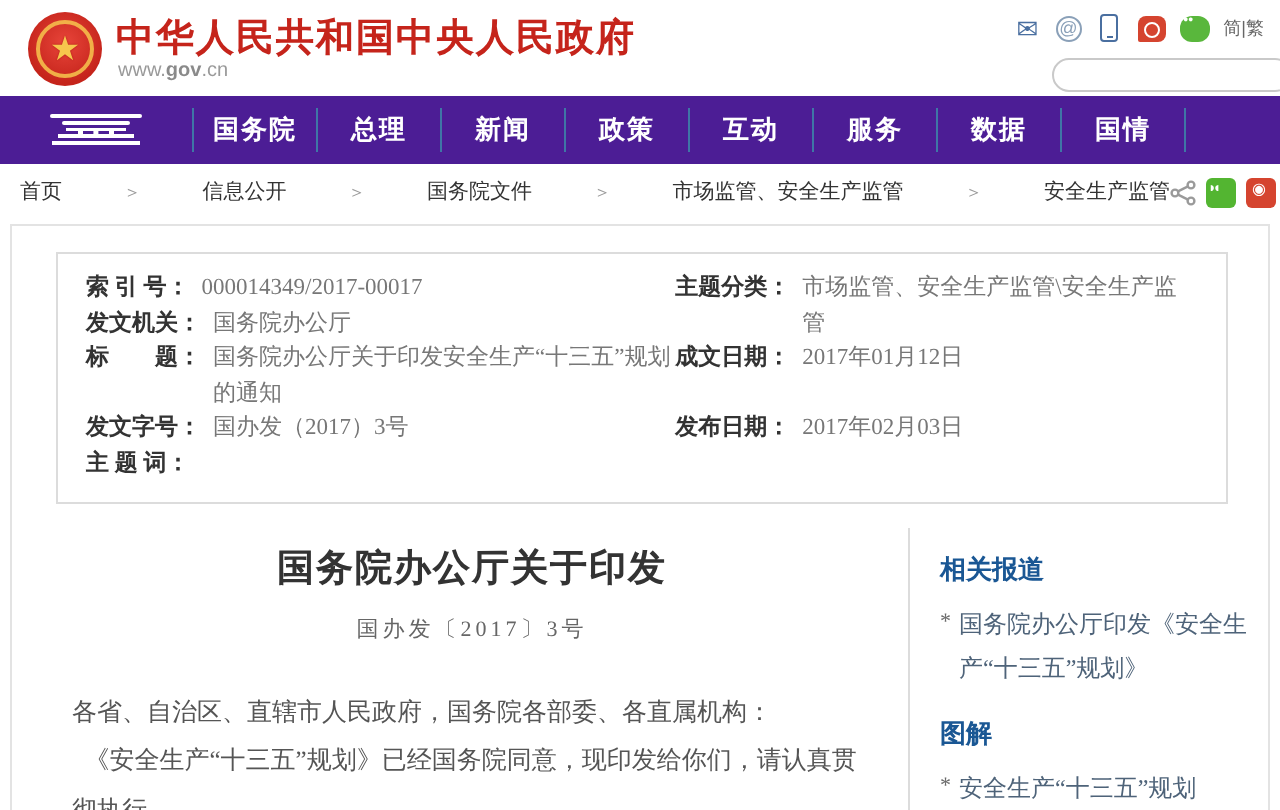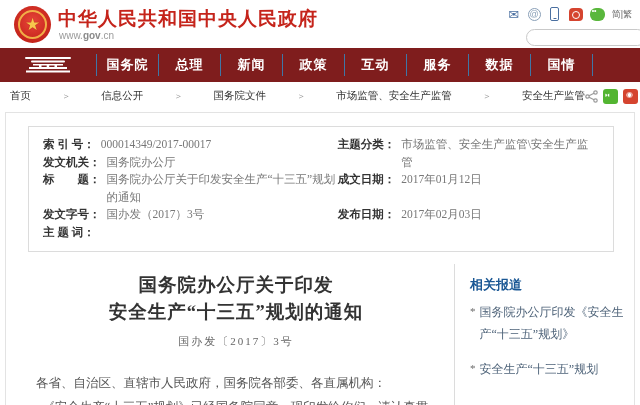--- a/index.html
+++ b/index.html
@@ -32,21 +32,21 @@
     border:1.5px solid #fff; border-radius:50%; }
   .ico-wechat { width:15px; height:13px; background:#59b73c; border-radius:6px; position:relative; }
   .ico-wechat::after { content:"••"; position:absolute; left:2px; top:-1px; color:#fff; font-size:7px; }
   .lang { font-size:9px; color:#666; white-space:nowrap; }
   .search-box { position:absolute; right:-6px; top:29px; width:120px; height:17px;
     border:1px solid #c9c9c9; border-radius:9px; background:#fff; }
   .search-box input { width:100%; height:100%; border:none; outline:none; background:transparent;
     border-radius:9px; font-size:10px; padding:0 8px; color:#333; }
 
   
-  .nav { height:34px; background:#7f1d1d; display:flex; align-items:stretch; }
+  .nav { height:34px; background:#4c1d95; display:flex; align-items:stretch; }
   .nav-home { width:96px; display:flex; align-items:center; justify-content:center; }
   .nav-sep { width:1px; background:#3f76a6; margin:6px 0; }
   .nav-item { width:61px; display:flex; align-items:center; justify-content:center;
     color:#fff; font-size:13px; font-weight:bold; letter-spacing:1px; cursor:pointer; }
   .nav-fill { flex:1; }
 
   
   .crumb-row { height:28px; display:flex; align-items:center; padding:0 8px 0 10px; }
   .crumbs { flex:1; font-size:10.5px; color:#333; display:flex; gap:4px; align-items:center;justify-content:space-between; }
   .crumb-sep { color:#999; font-size:9px; }
@@ -221,39 +221,39 @@
           </div>
         </div>
       </div>
     </div>
 
     <div class="doc-wrap">
 
       <div class="doc-main">
         <div class="doc-title">
           <div>国务院办公厅关于印发</div>
-          <div>安全生产“十三五”规划的通知</div>
         </div>
         <div class="doc-num">国办发〔2017〕3号</div>
         <div class="doc-body">
           <div>各省、自治区、直辖市人民政府，国务院各部委、各直属机构：</div>
           <div class="doc-line2">《安全生产“十三五”规划》已经国务院同意，现印发给你们，请认真贯彻执行。</div>
         </div>
 
       </div>
 
       <div class="sidebar">
         <div class="sb-section">
           <div class="sb-title">相关报道</div>
           <div class="sb-item">
             <span class="sb-bullet">*</span>
             <span>国务院办公厅印发《安全生产“十三五”规划》</span>
           </div>
         </div>
         <div class="sb-section">
+          <div class="sb-title">图解</div>
           <div class="sb-item">
             <span class="sb-bullet">*</span>
             <span>安全生产“十三五”规划</span>
           </div>
         </div>
 
       </div>
 
     </div>
   </div>

